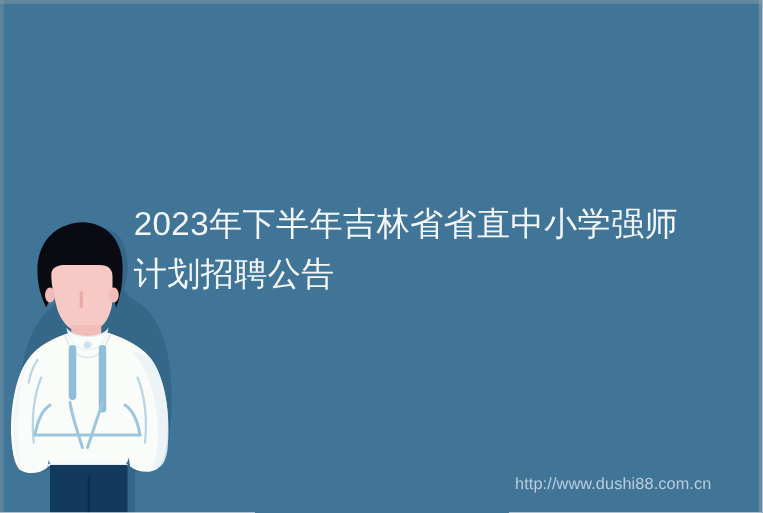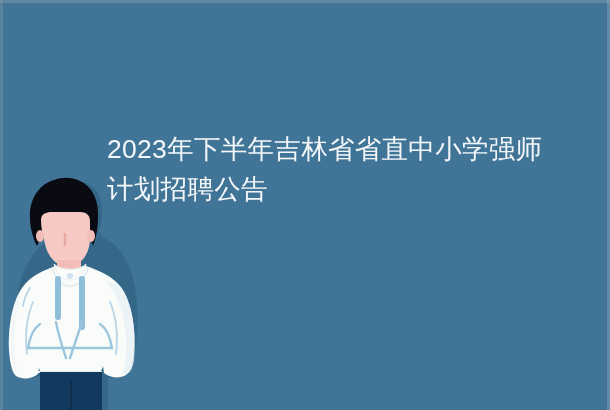--- a/index.html
+++ b/index.html
@@ -36,21 +36,21 @@
     right: 0; top: 0;
     width: 3px; height: 410px;
     background: #8aa3b3;
     opacity: .5;
   }
 
   
   #headline {
     position: absolute;
     left: 107px;
-    top: 129px;
+    top: 159px;
     width: 440px;
     color: #f4f7f9;
     font-size: 26.5px;
     line-height: 40px;
     letter-spacing: 0.3px;
     white-space: pre-wrap;
     font-weight: 400;
   }
 
   
@@ -194,14 +194,15 @@
       <g>
         <path fill="#123a5e" d="M40,196 L102,196 L102,234 L40,234 Z"></path>
         <path stroke="#0d2e4c" stroke-width="2" fill="none" d="M71,204 L71,234"></path>
       </g>
 
     </svg>
   </div>
 
   <div id="headline">2023年下半年吉林省省直中小学强师计划招聘公告</div>
 
+  <div id="watermark">http://www.dushi88.com.cn</div>
 
 </div>
 
 </body></html>

